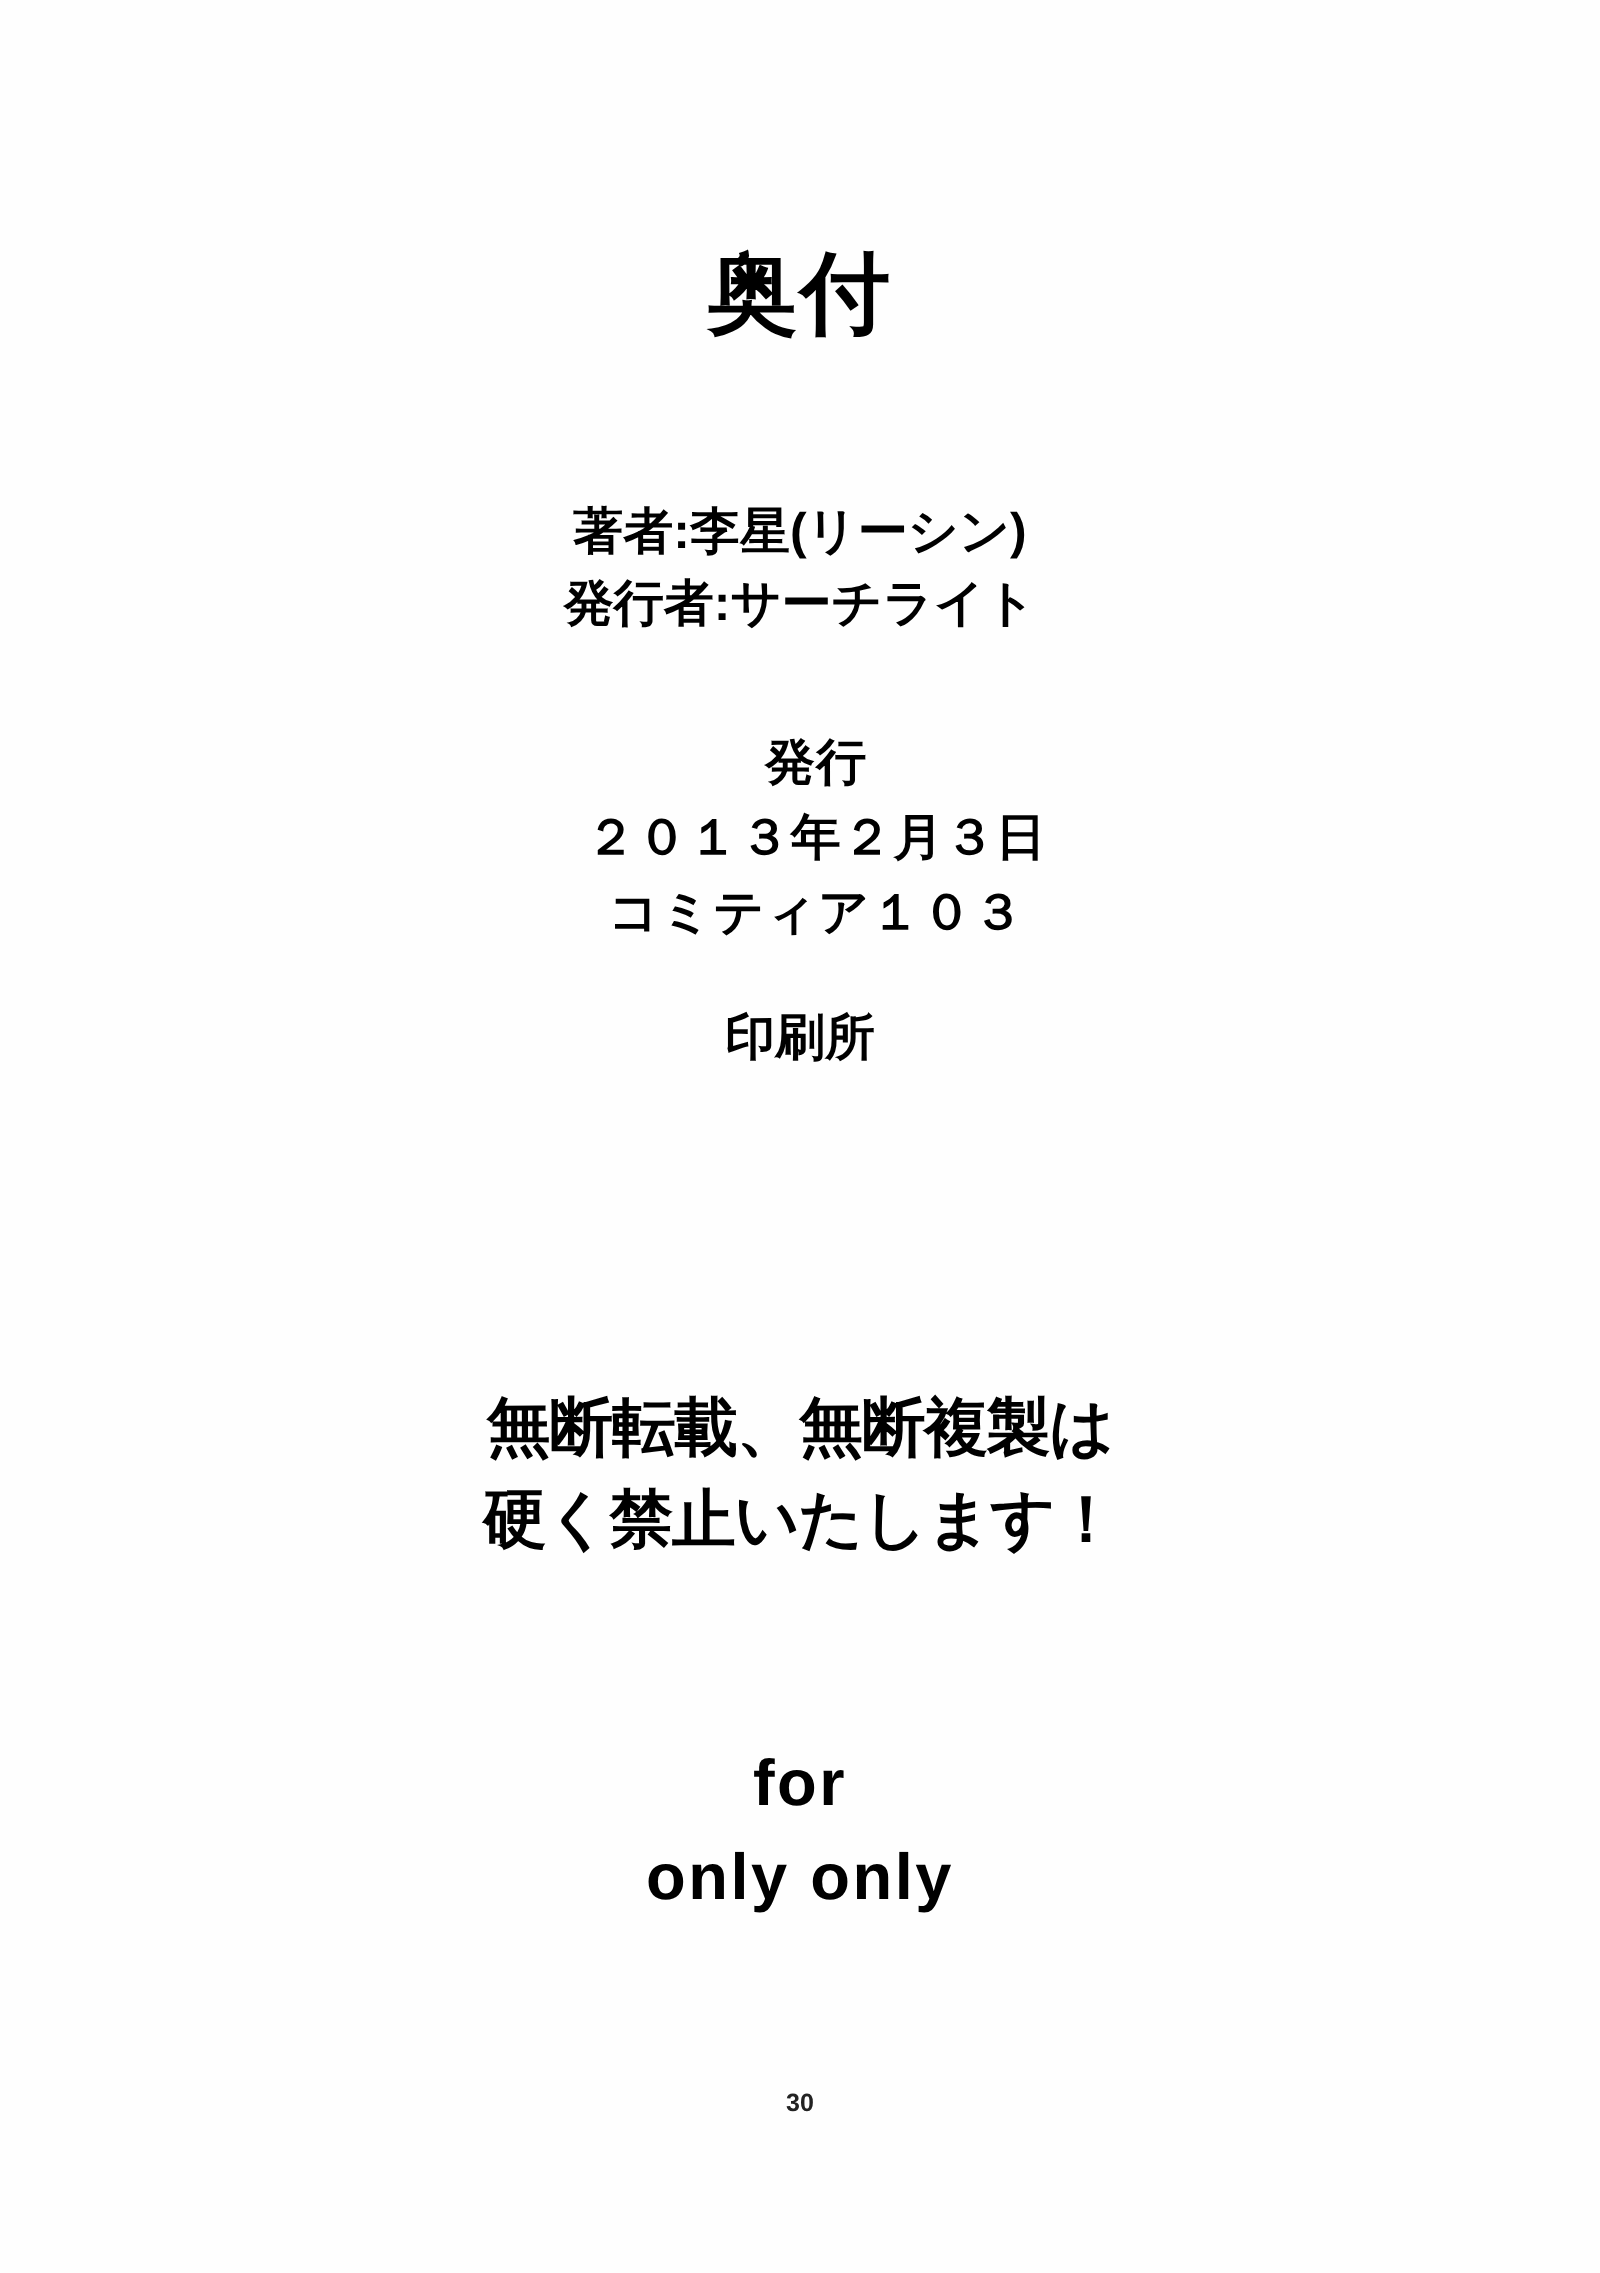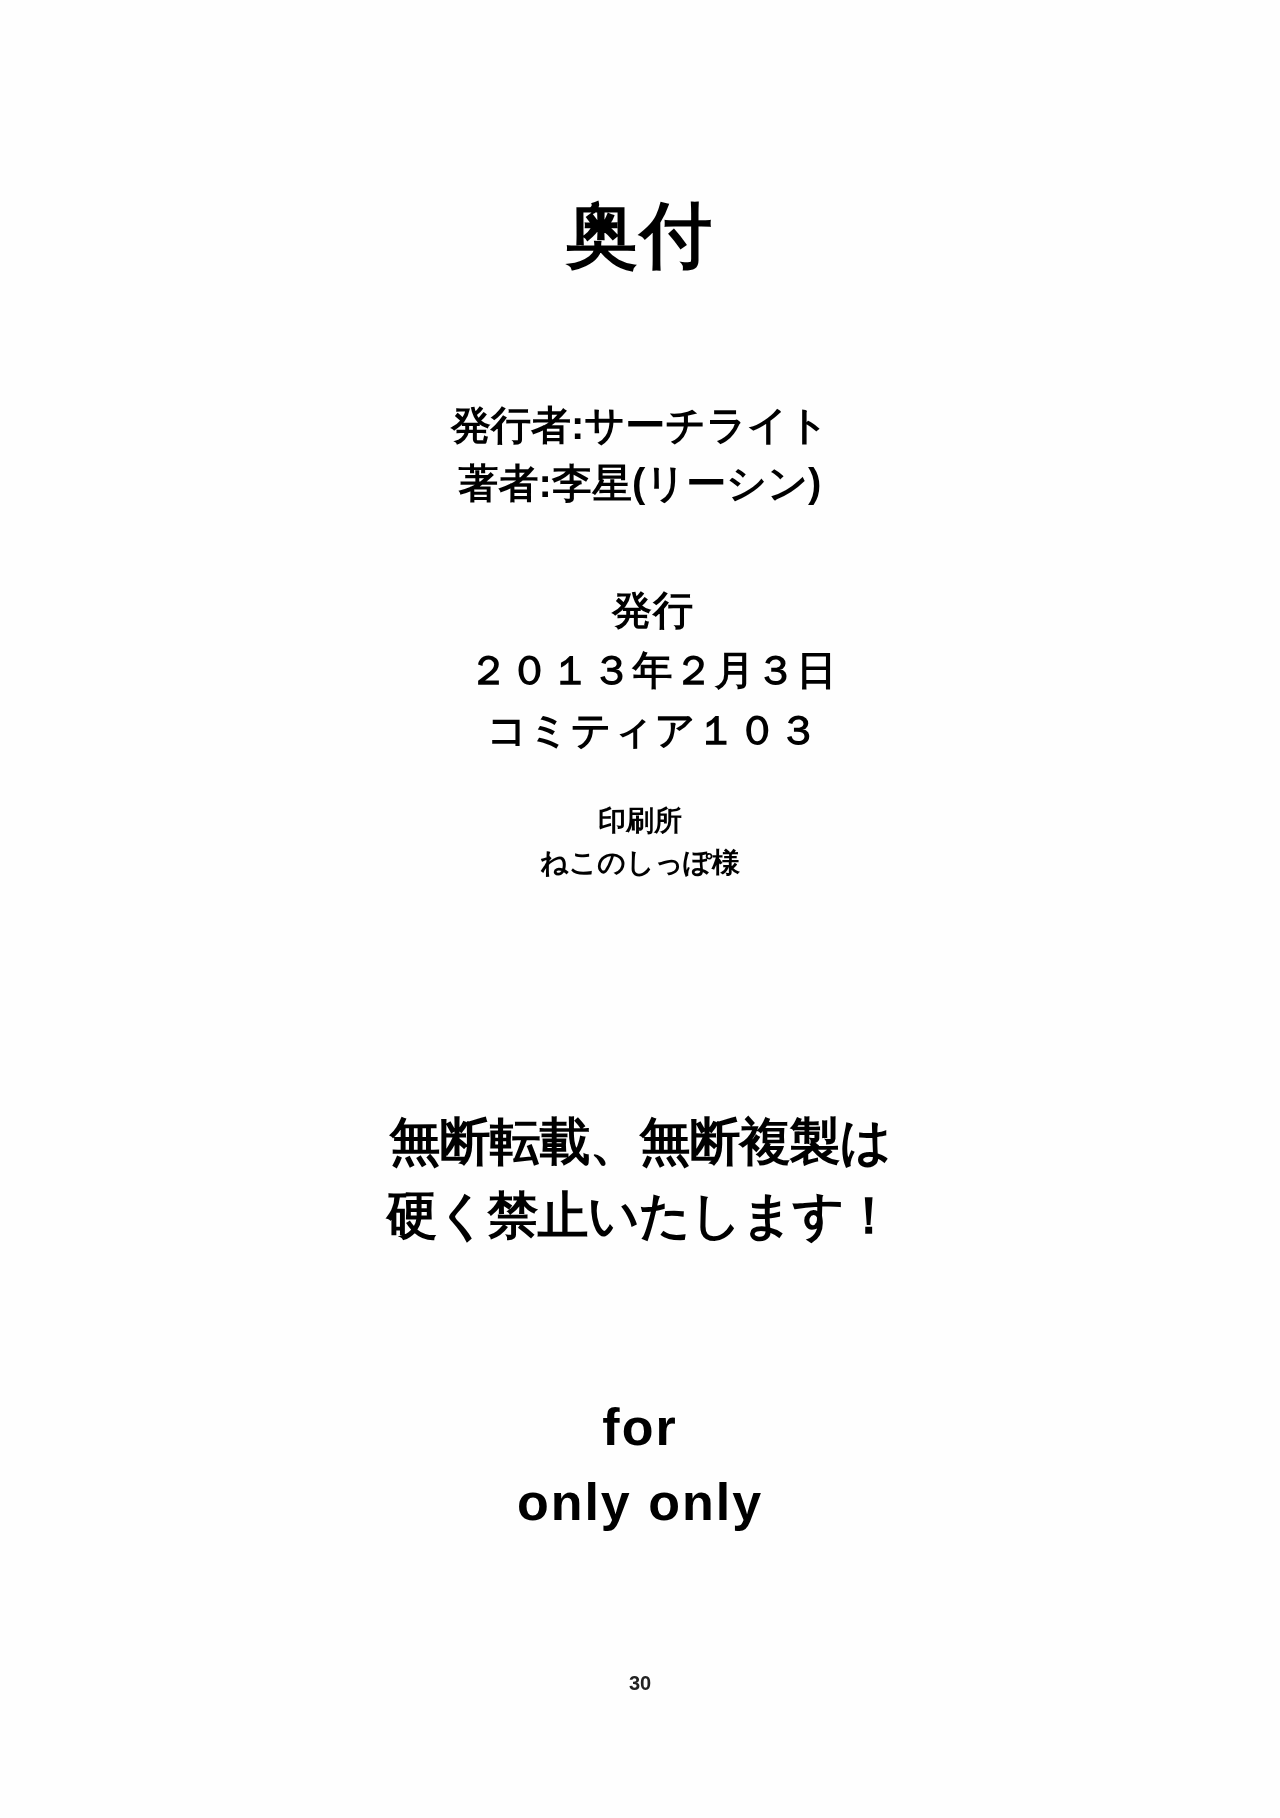--- a/index.html
+++ b/index.html
@@ -50,21 +50,21 @@
     font-size: 40px;
     line-height: 1.5;
     margin-left: 26px;
   }
   .pub .line {
     display: block;
     letter-spacing: 1px;
   }
   .printer {
     top: 800px;
-    font-size: 28px;
+    font-size: 40px;
     line-height: 1.5;
   }
   .printer .line {
     display: block;
   }
   .notice {
     top: 1105px;
     font-size: 51px;
     line-height: 1.45;
   }
@@ -93,33 +93,32 @@
   }
 </style>
 </head>
 <body>
 
 <div class="page">
 
   <div class="center-col title block">奥付</div>
 
   <div class="center-col credits block">
+    <span class="line">著者:李星(リーシン)</span>
     <span class="line">発行者:サーチライト</span>
-    <span class="line">著者:李星(リーシン)</span>
   </div>
 
   <div class="center-col pub block">
     <span class="line">発行</span>
     <span class="line">２０１３年２月３日</span>
     <span class="line">コミティア１０３</span>
   </div>
 
   <div class="center-col printer block">
     <span class="line">印刷所</span>
-    <span class="line">ねこのしっぽ様</span>
   </div>
 
   <div class="center-col notice block">
     <span class="line">無断転載、無断複製は</span>
     <span class="line">硬く禁止いたします！</span>
   </div>
 
   <div class="center-col adult block">
     <span class="line">for</span>
     <span class="line">only only</span>

